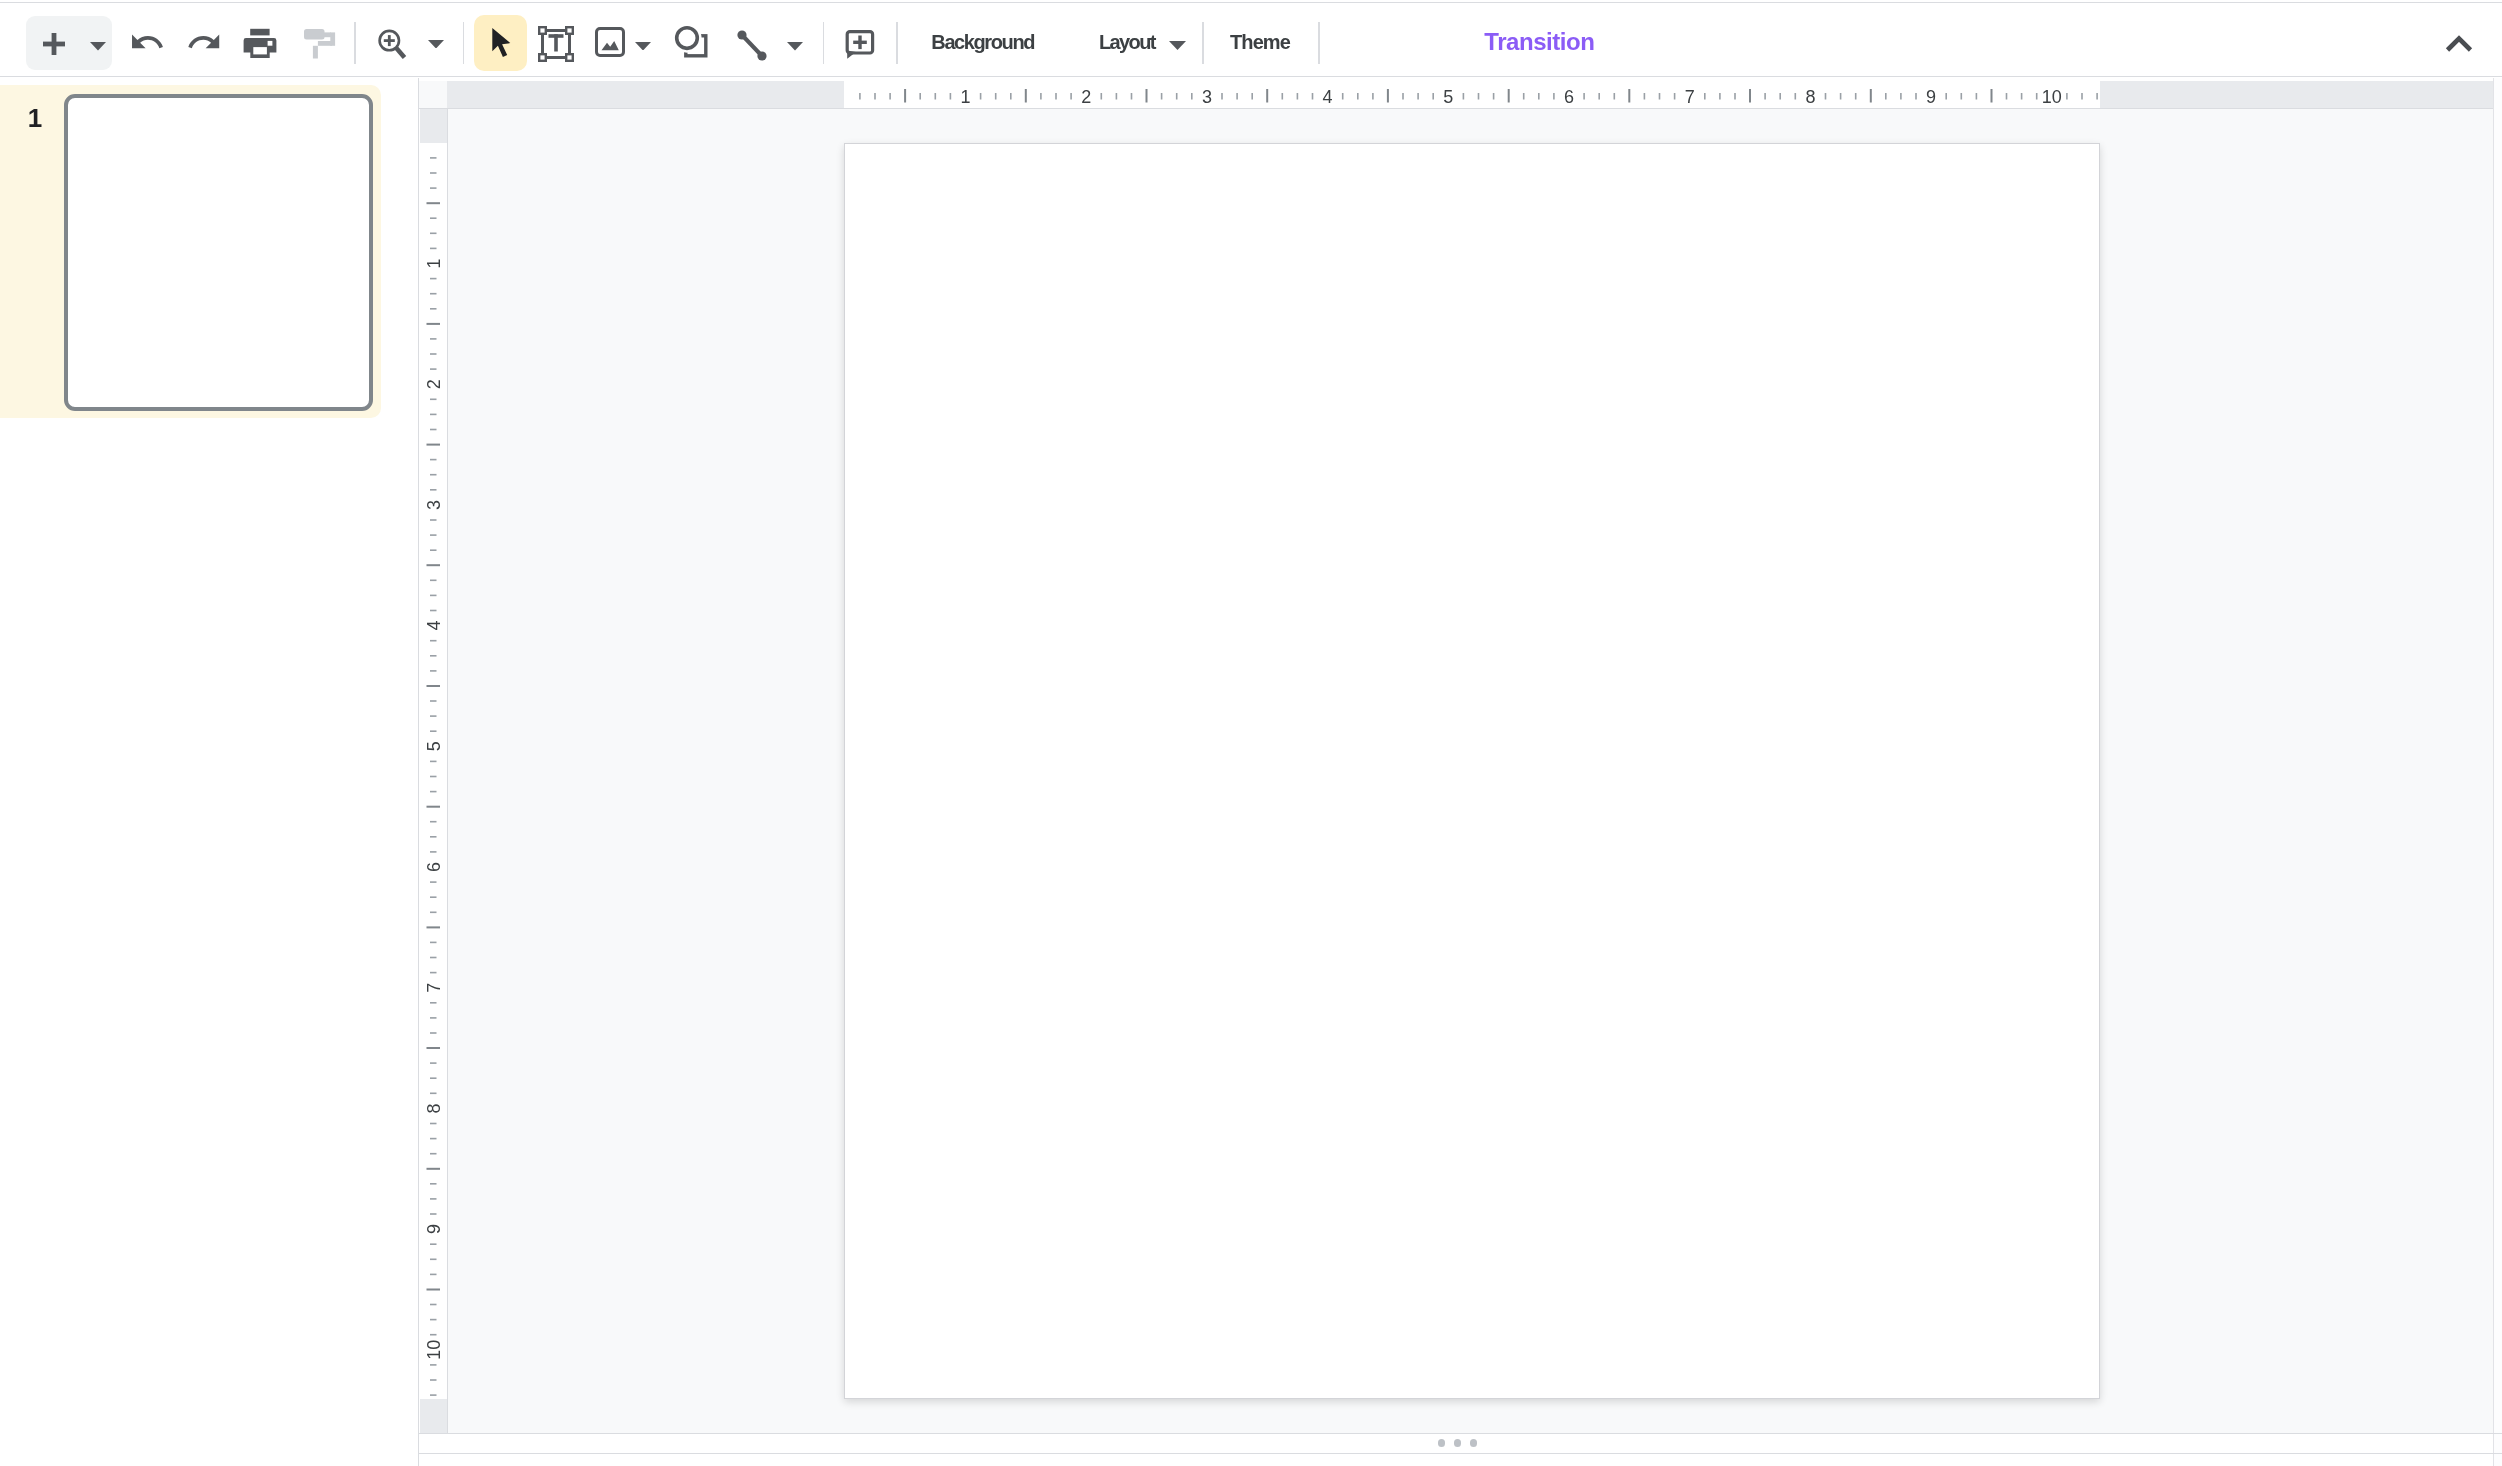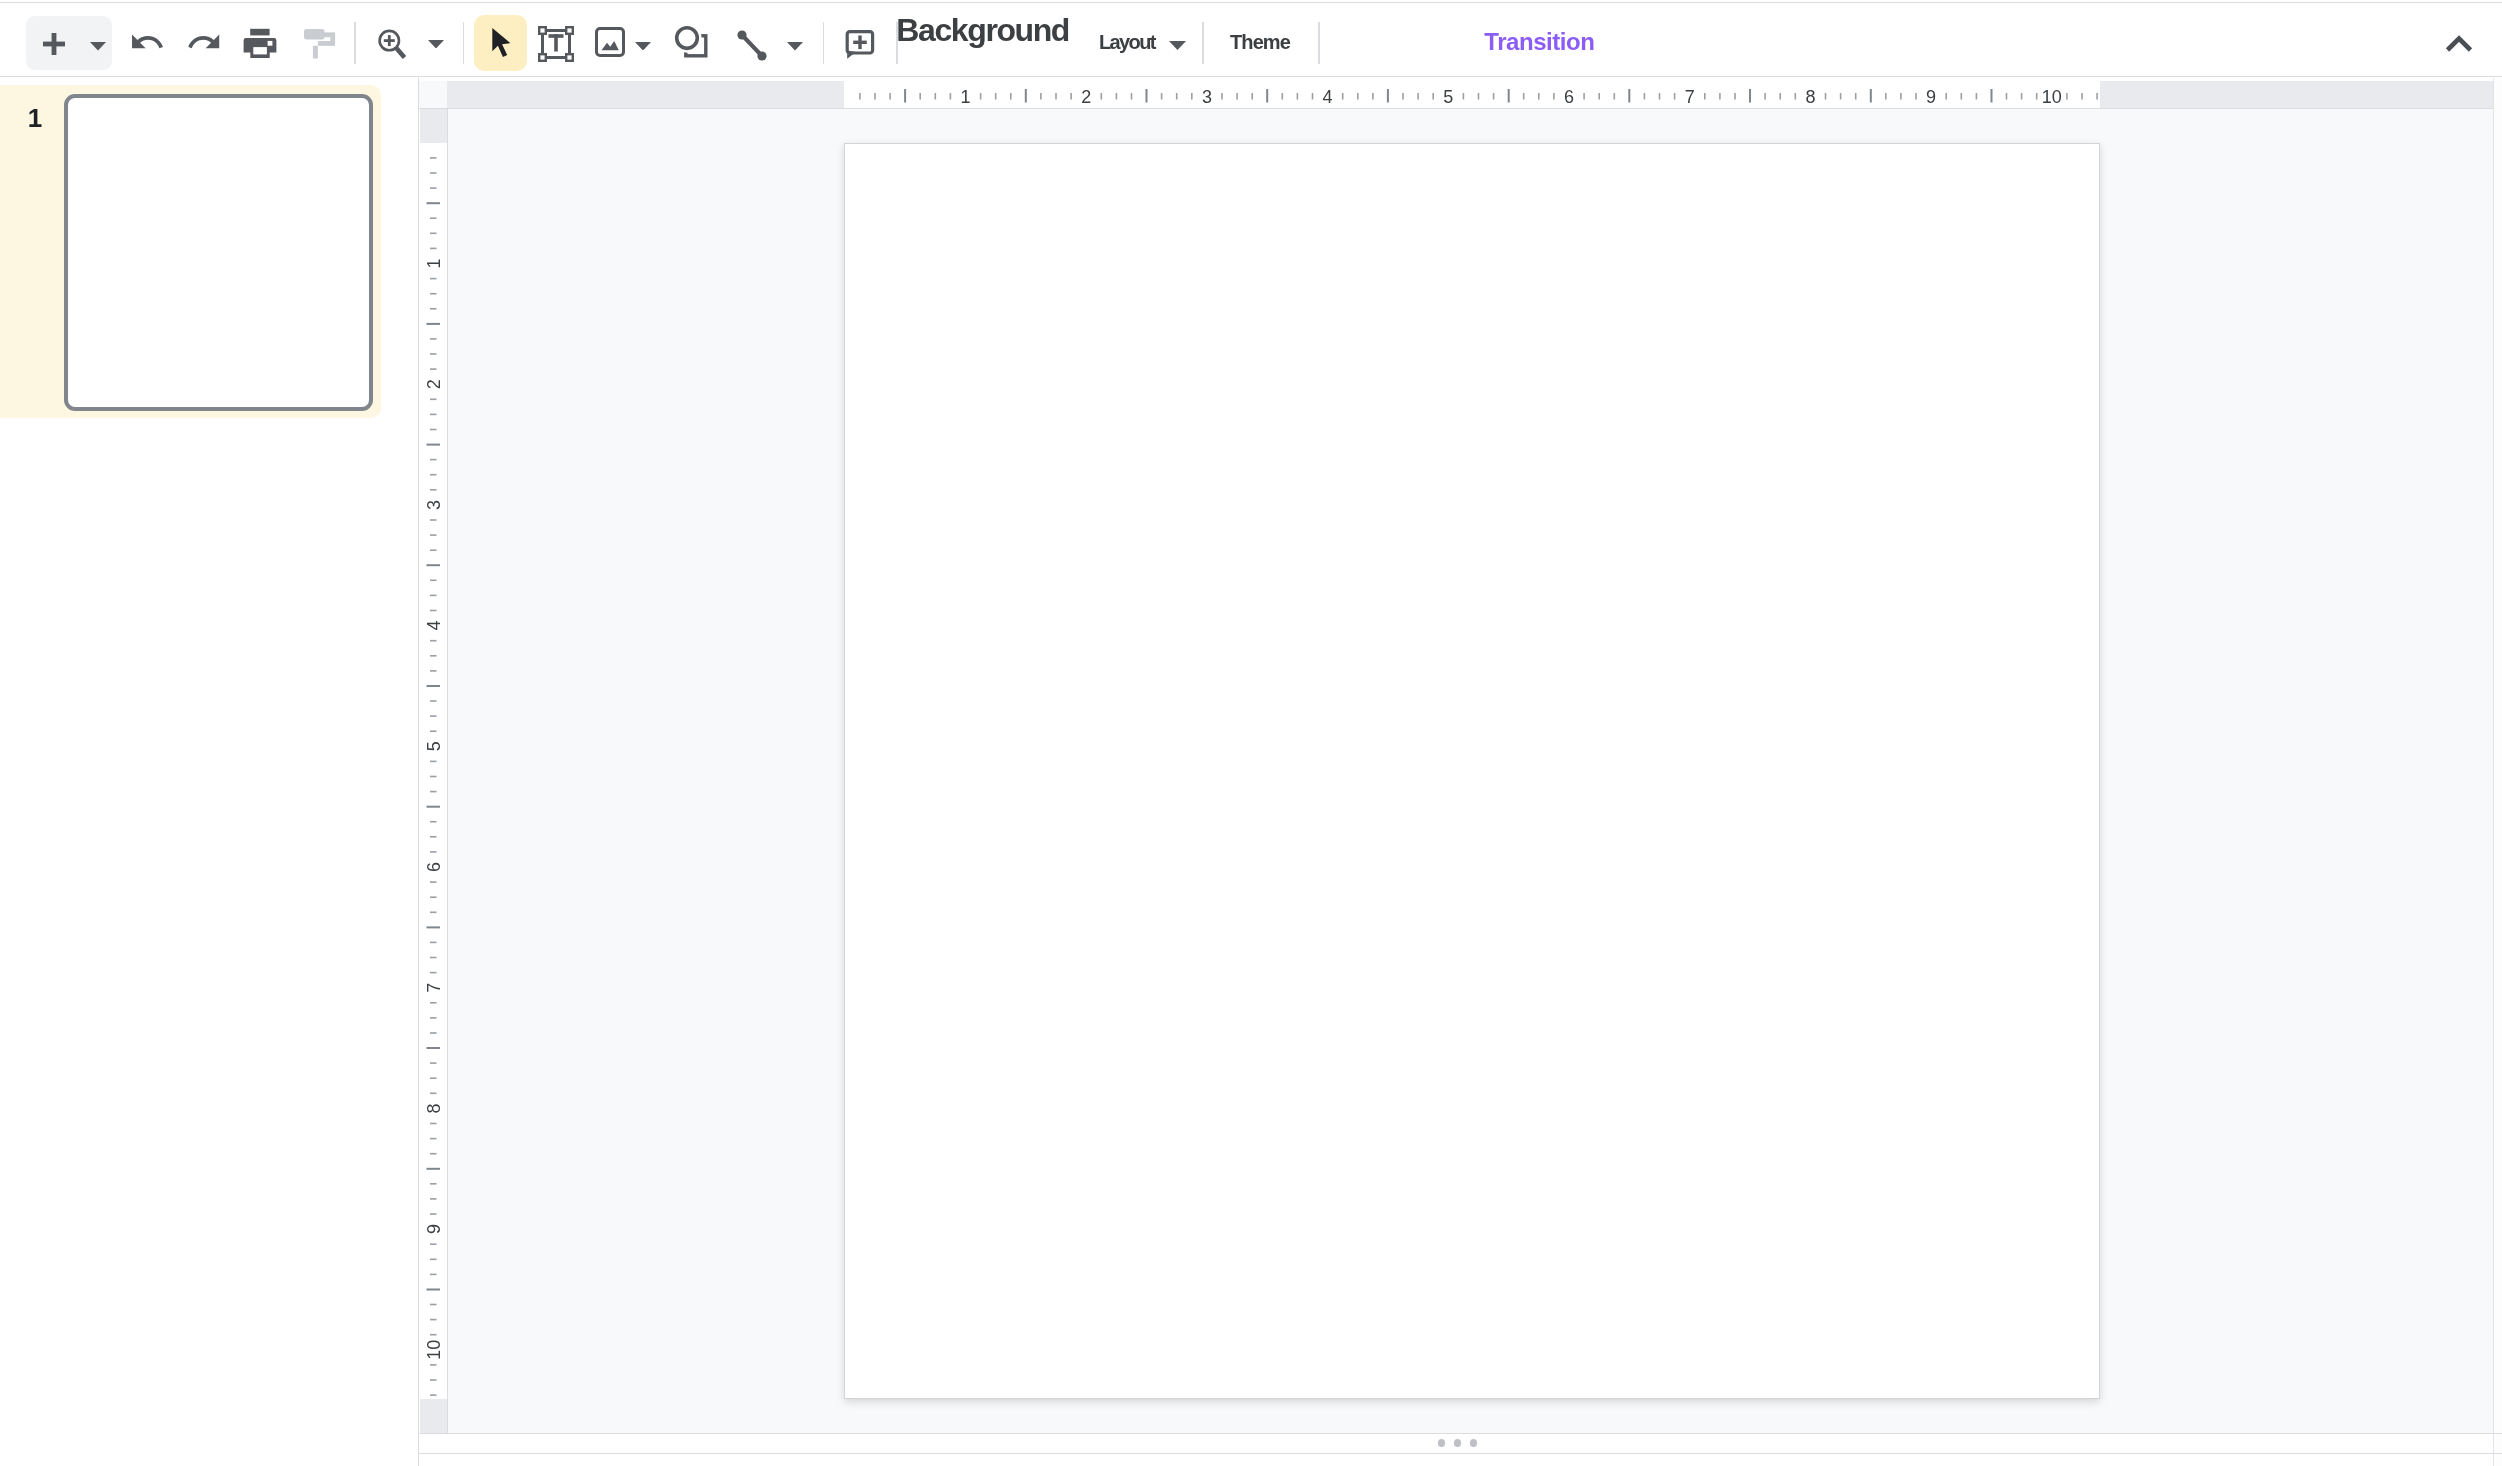--- a/index.html
+++ b/index.html
@@ -77,21 +77,21 @@
     <polygon points="0,0 16,0 8.0,8.5" fill="#55585c"></polygon>
   </svg>
 <div class="a" style="left:822.8px;top:22px;width:1.5px;height:42px;background:#dadce0"></div>
 <svg class="a" style="left:845px;top:29.5px" width="30" height="31">
     <path fill="#55585c" d="M2.2 20.5 L2.2 28.8 L11 22 z"></path>
     <rect x="2.2" y="1.6" width="25.4" height="21.4" rx="2.6" fill="none" stroke="#55585c" stroke-width="3.2"></rect>
     <rect x="8.2" y="10.6" width="13.6" height="3.4" fill="#55585c"></rect>
     <rect x="13.3" y="5.5" width="3.4" height="13.6" fill="#55585c"></rect>
   </svg>
 <div class="a" style="left:896px;top:22px;width:1.5px;height:42px;background:#dadce0"></div>
-<div class="a" style="left:782.7px;top:10px;width:400px;text-align:center;height:40px;line-height:40px;font-size:32px;font-weight:700;letter-spacing:-1.4px;color:#3c4043">Background</div>
+<div class="a" style="left:782.7px;top:22px;width:400px;text-align:center;height:40px;line-height:40px;font-size:20px;font-weight:700;letter-spacing:-1.4px;color:#3c4043">Background</div>
 <div class="a" style="left:926.9000000000001px;top:22.3px;width:400px;text-align:center;height:40px;line-height:40px;font-size:20px;font-weight:700;letter-spacing:-1.6px;color:#3c4043">Layout</div>
 <svg class="a" style="left:1168.8px;top:41.3px" width="17" height="9">
     <polygon points="0,0 17,0 8.5,9" fill="#55585c"></polygon>
   </svg>
 <div class="a" style="left:1202.4px;top:22px;width:1.5px;height:42px;background:#dadce0"></div>
 <div class="a" style="left:1060px;top:22.3px;width:400px;text-align:center;height:40px;line-height:40px;font-size:20px;font-weight:700;letter-spacing:-0.9px;color:#3c4043">Theme</div>
 <div class="a" style="left:1318.1px;top:22px;width:1.5px;height:42px;background:#dadce0"></div>
 <div class="a" style="left:1194.5px;top:22.3px;width:400px;text-align:right;height:40px;line-height:40px;font-size:24px;font-weight:700;letter-spacing:-0.45px;color:#8b5cf6">Transition</div>
 <svg class="a" style="left:2445px;top:35px" width="28" height="19">
     <path d="M2.5 15 L14 3.5 L25.5 15" stroke="#4a4d51" stroke-width="4.6" fill="none"></path>

